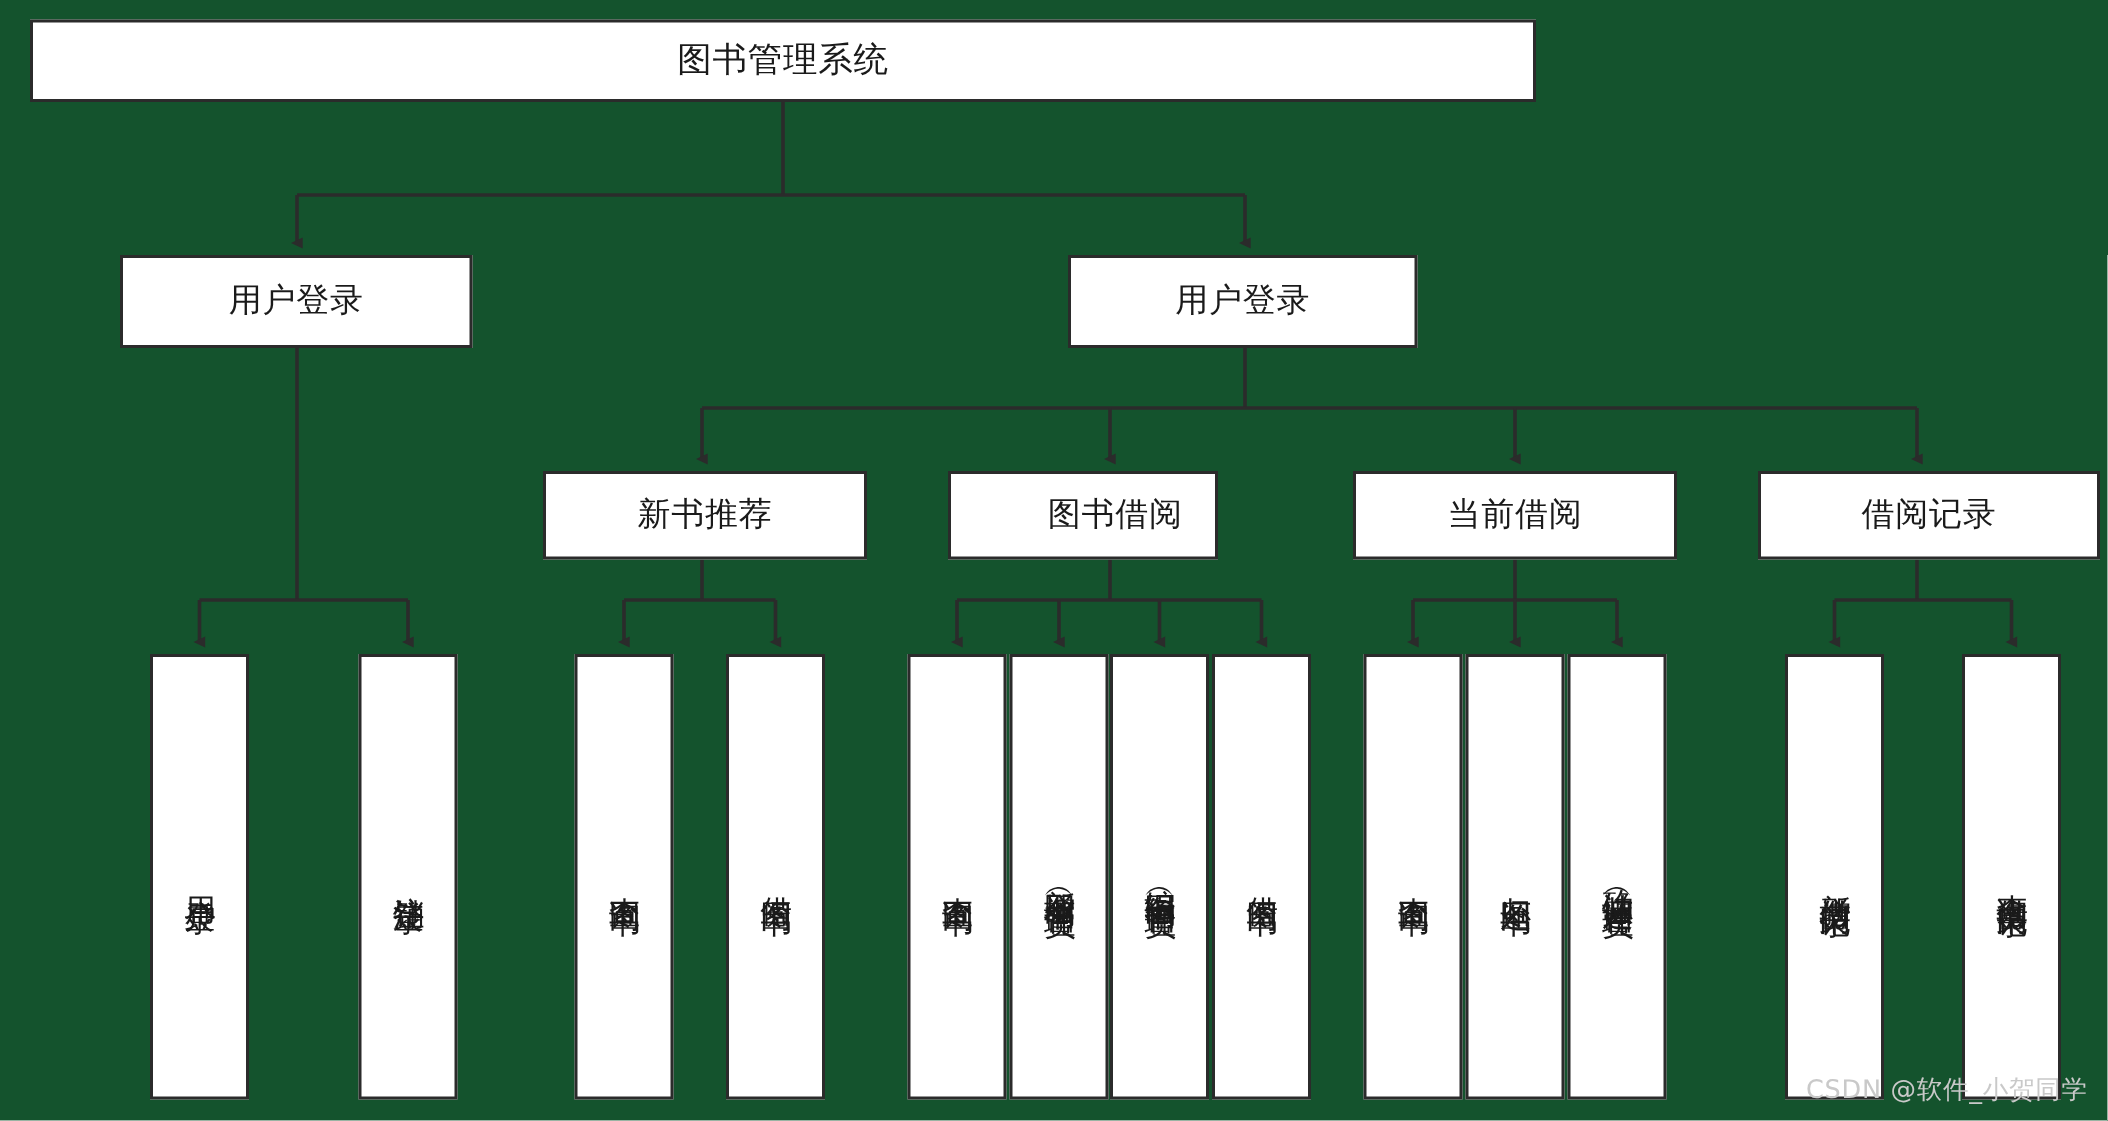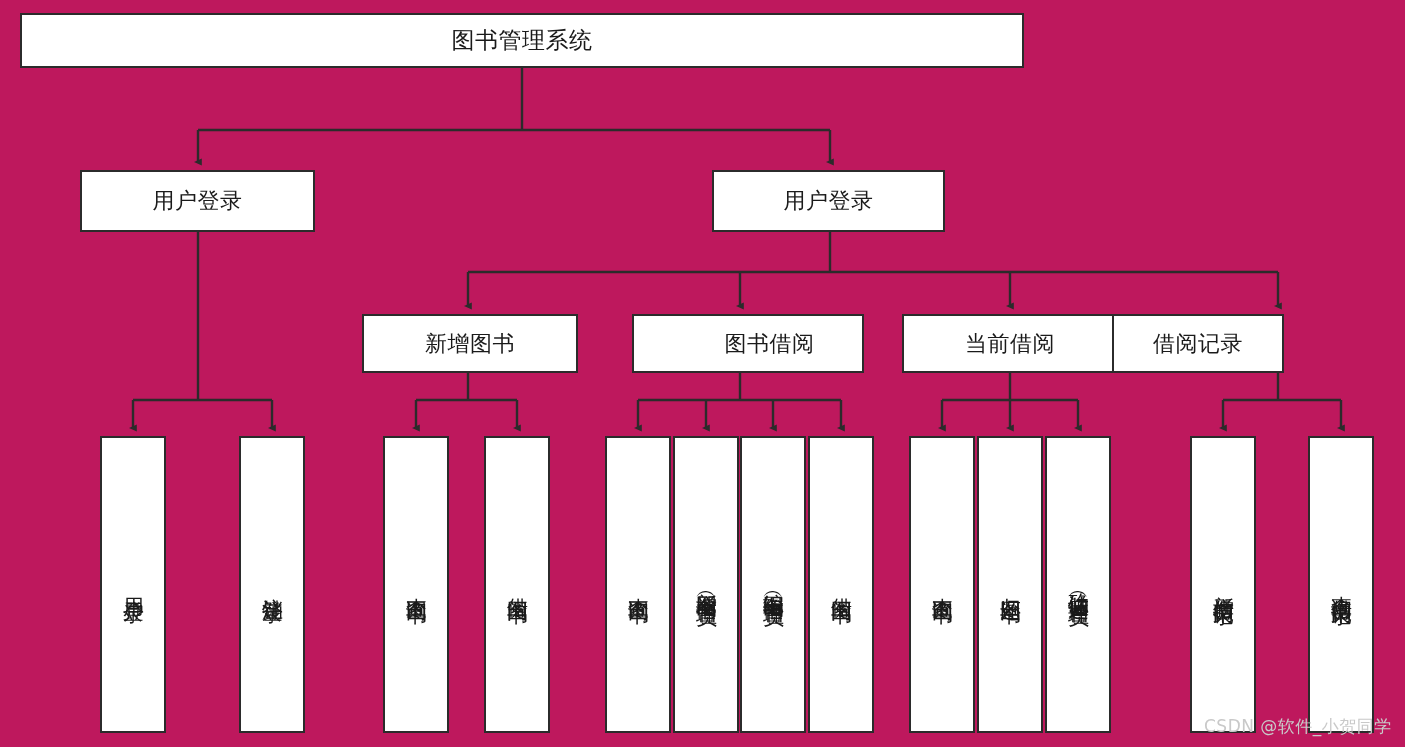--- a/index.html
+++ b/index.html
@@ -8,21 +8,21 @@
     padding: 0;
     background: #ffffff;
   }
   body {
     font-family: "DejaVu Sans", "Liberation Sans", sans-serif;
   }
   #diagram-root {
     position: relative;
     width: 1405px;
     height: 747px;
-    background: #be185d;
+    background: #14532d;
     overflow: hidden;
   }
   svg.connectors {
     position: absolute;
     left: 0;
     top: 0;
     width: 1405px;
     height: 747px;
     pointer-events: none;
   }
@@ -131,29 +131,29 @@
   </div>
 
   <div class="node node-h" style="left:80px; top:170px; width:235px; height:62px;">
     <span>用户登录</span>
   </div>
   <div class="node node-h" style="left:712px; top:170px; width:233px; height:62px;">
     <span>用户登录</span>
   </div>
 
   <div class="node node-h" style="left:362px; top:314px; width:216px; height:59px;">
-    <span>新增图书</span>
-  </div>
-  <div class="node node-h" style="left:632px; top:314px; width:232px; height:59px;padding-left:43px;">
+    <span>新书推荐</span>
+  </div>
+  <div class="node node-h" style="left:632px; top:314px; width:180px; height:59px;padding-left:43px;">
     <span>图书借阅</span>
   </div>
   <div class="node node-h" style="left:902px; top:314px; width:216px; height:59px;">
     <span>当前借阅</span>
   </div>
-  <div class="node node-h" style="left:1112px; top:314px; width:172px; height:59px;">
+  <div class="node node-h" style="left:1172px; top:314px; width:228px; height:59px;">
     <span>借阅记录</span>
   </div>
 
   <div class="node node-v" style="left:100px; top:436px; width:66px; height:297px;">
     <span class="vtext">用户登录</span>
   </div>
   <div class="node node-v" style="left:239px; top:436px; width:66px; height:297px;">
     <span class="vtext">注销登录</span>
   </div>
 

